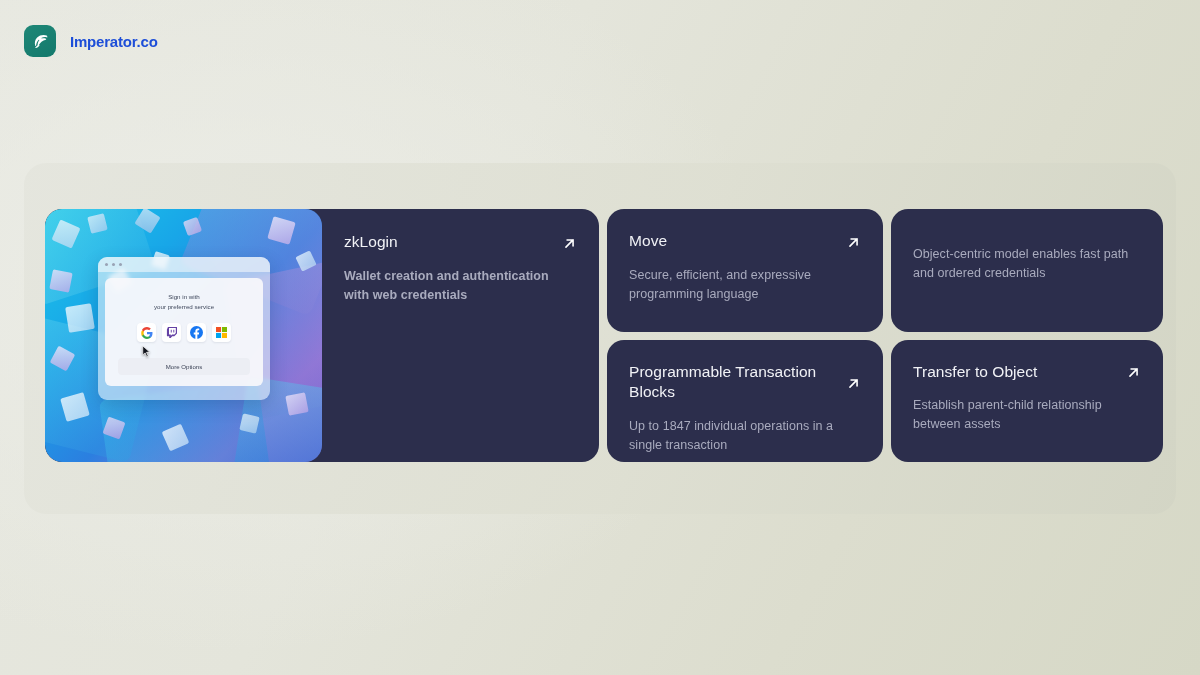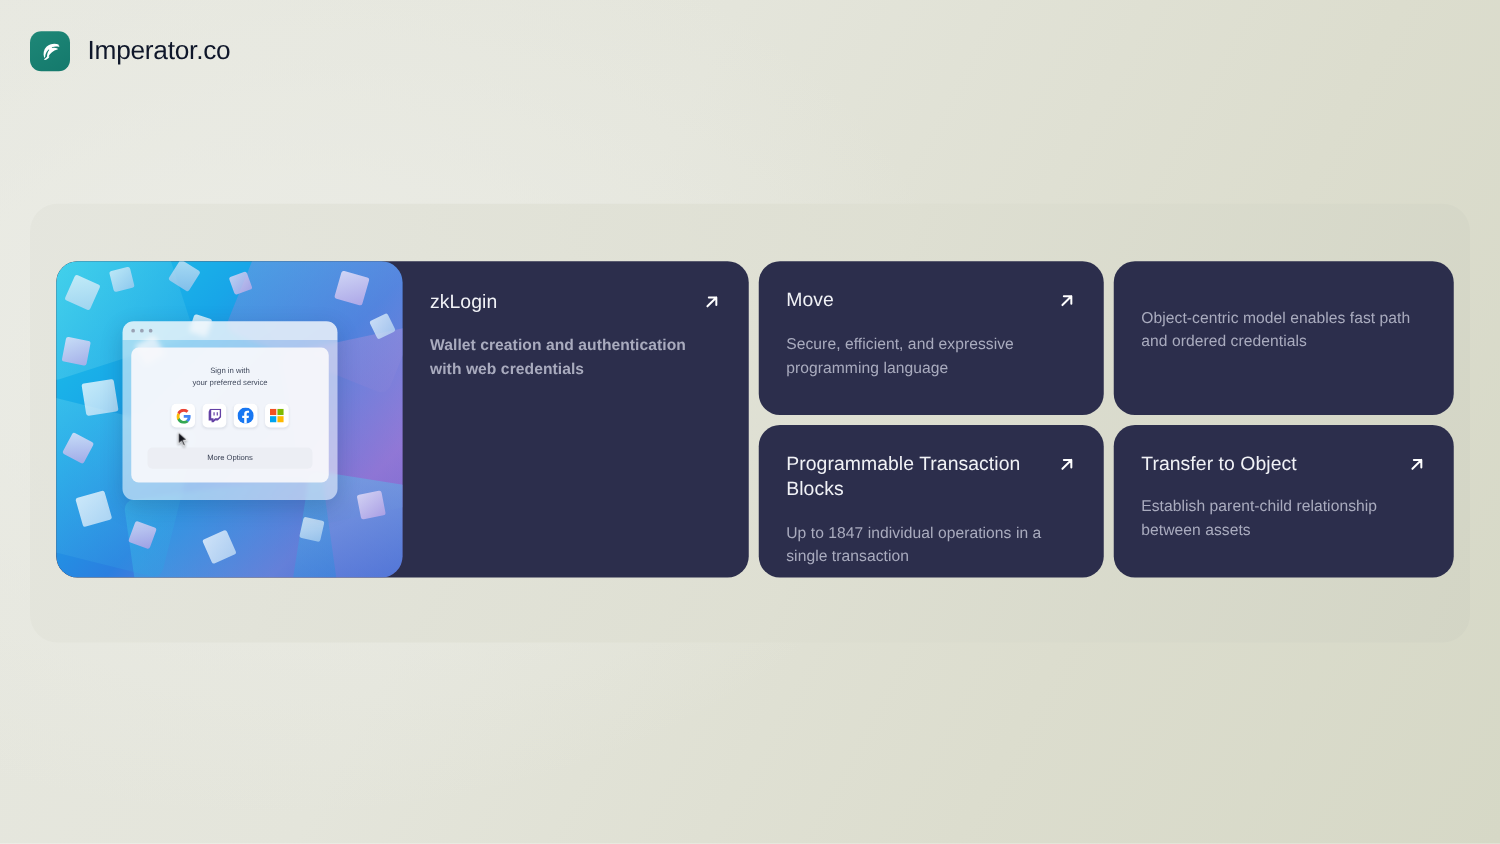--- a/index.html
+++ b/index.html
@@ -32,24 +32,24 @@
     height: 32px;
     border-radius: 9px;
     background: linear-gradient(150deg, #1e8777 0%, #14796c 100%);
     display: flex;
     align-items: center;
     justify-content: center;
     flex: none;
   }
   .logo-mark svg { display: block; }
   .brand-name {
-    font-size: 21px;
-    font-weight: 400;
+    font-size: 15px;
+    font-weight: 700;
     letter-spacing: -0.2px;
-    color: #0f172a;
+    color: #1d4ed8;
     white-space: nowrap;
   }
 
   
   .panel {
     position: absolute;
     left: 24px;
     top: 163px;
     width: 1152px;
     height: 351px;
@@ -96,21 +96,21 @@
   }
 
   .card-body {
     padding: 22px 22px 0 22px;
     position: relative;
     height: 100%;
   }
 
   .card-head {
     display: flex;
-    align-items: flex-start;
+    align-items: center;
     justify-content: space-between;
     gap: 10px;
   }
   .card-title {
     font-size: 15.5px;
     font-weight: 400;
     color: #f1f2f6;
     line-height: 1.33;
     letter-spacing: 0.05px;
   }

